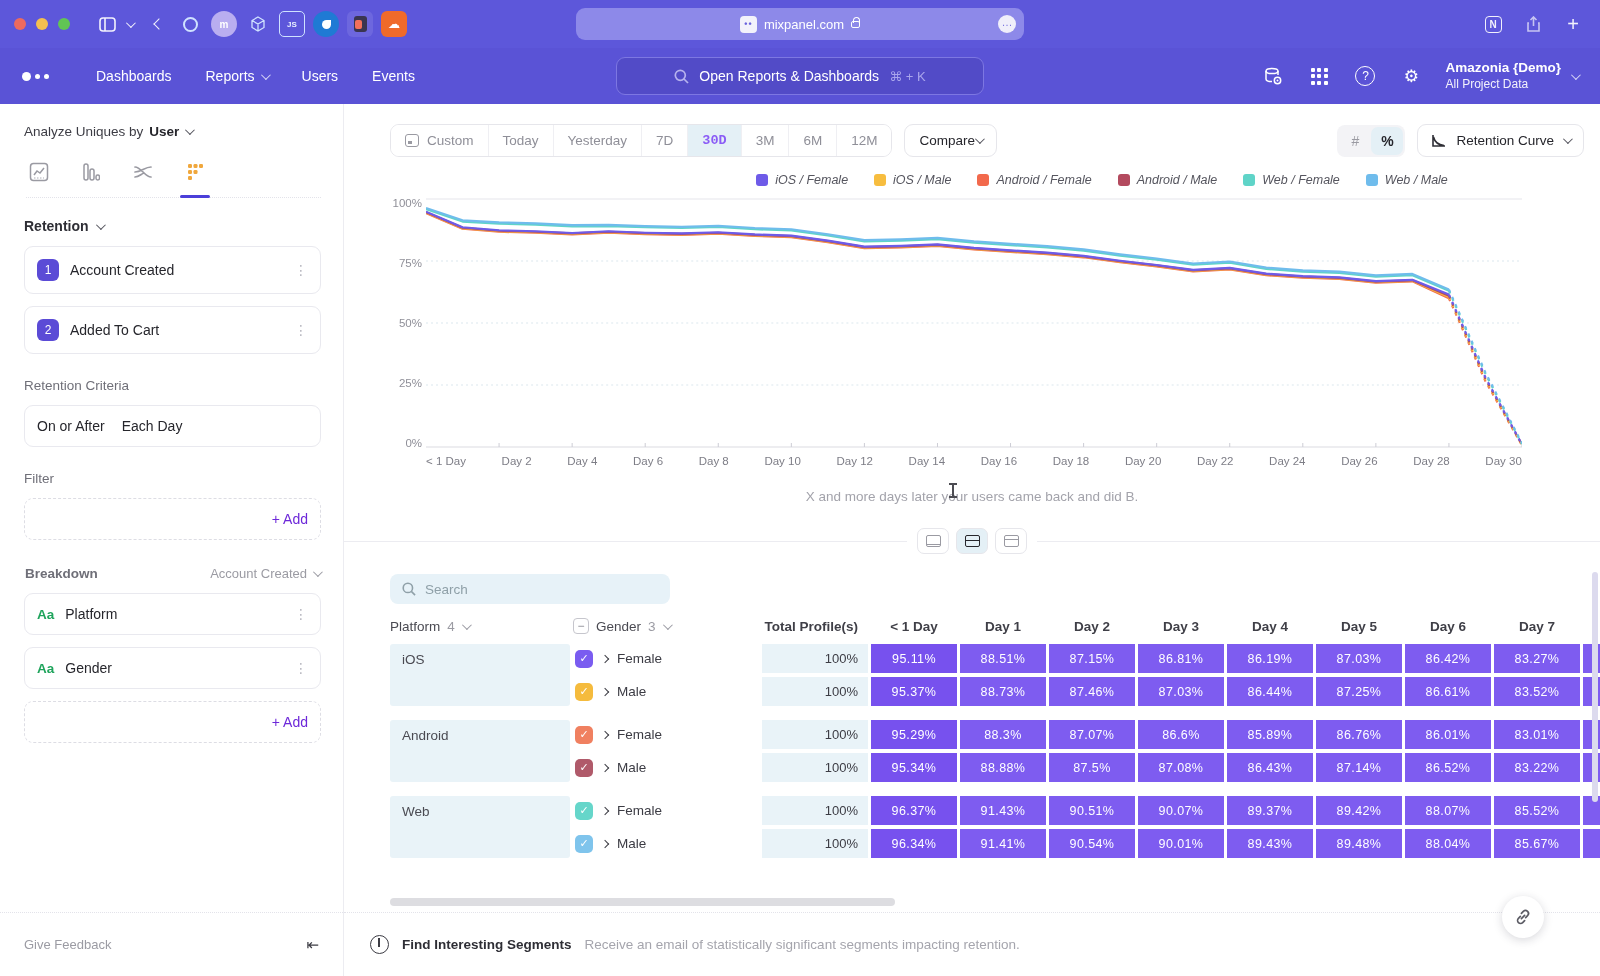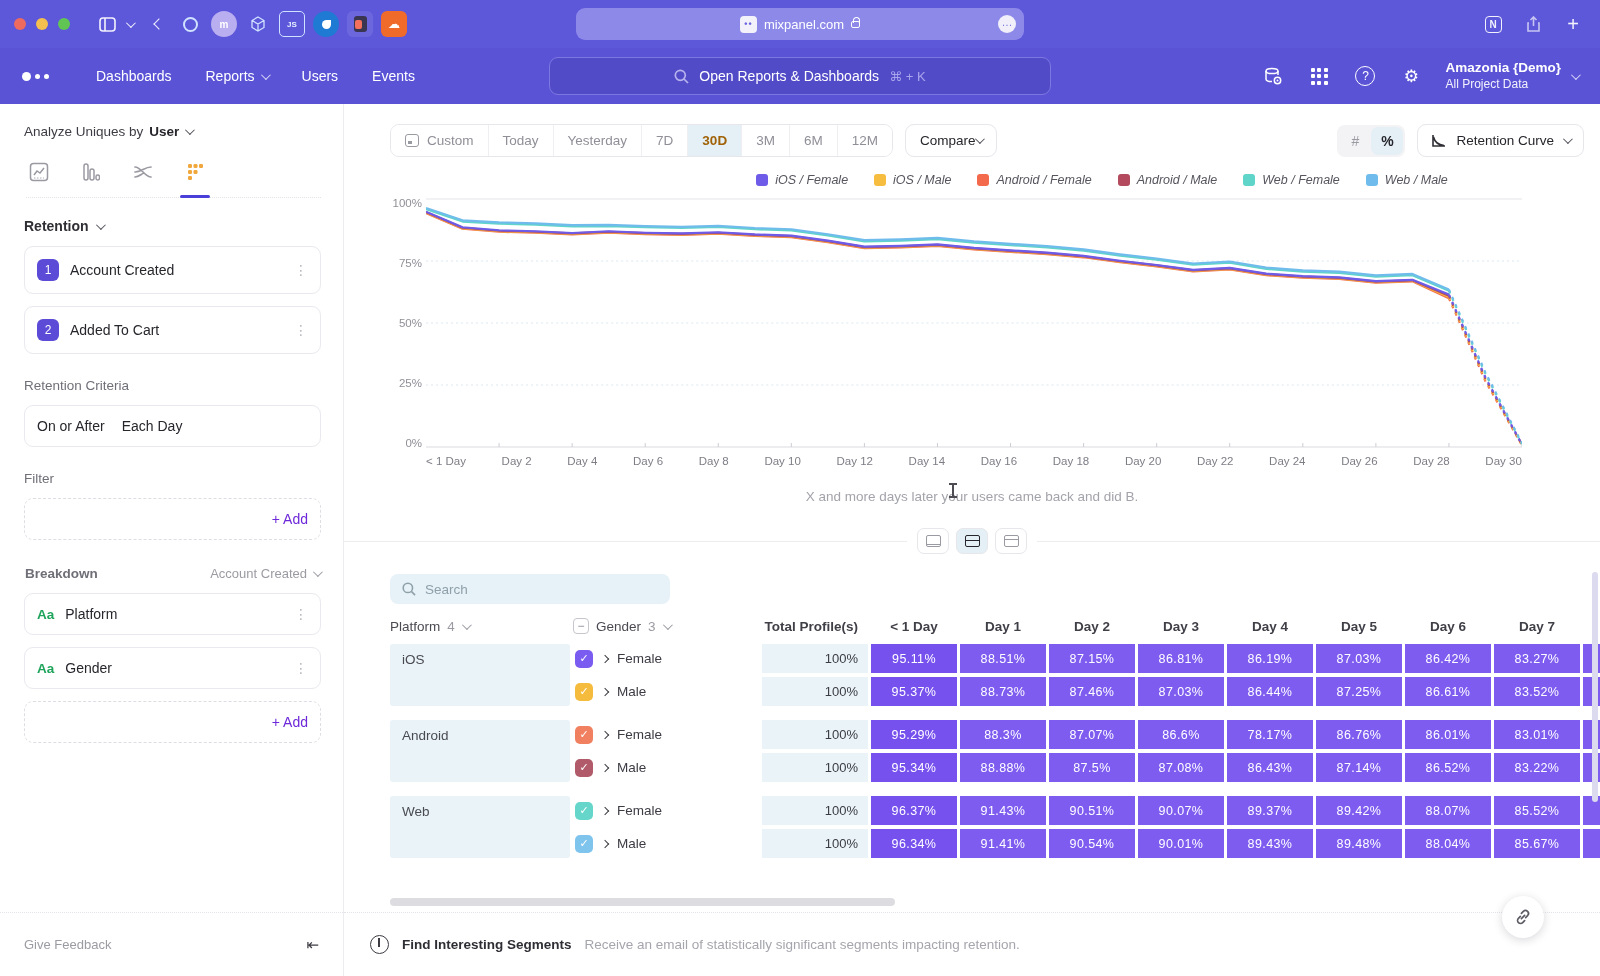--- a/index.html
+++ b/index.html
@@ -18,21 +18,21 @@
   .url-more { position:absolute; right:8px; width:18px; height:18px; border-radius:50%; background:#f0effa; color:#7b76e0; font-size:11px; display:flex; align-items:center; justify-content:center; padding-bottom:4px; }
   .browser-right { margin-left:auto; display:flex; align-items:center; gap:14px; }
   .lockglyph { display:inline-block; width:9px; height:7px; border:1.4px solid #fff; border-radius:2px; position:relative; }
   .lockglyph:before { content:""; position:absolute; left:1px; top:-5px; width:5px; height:5px; border:1.4px solid #fff; border-bottom:none; border-radius:4px 4px 0 0; }
 
   
   .appnav { height:56px; background:#5a53d6; display:flex; align-items:center; padding:0 22px; flex:none; position:relative; color:#fff; }
   .mp-logo { display:flex; align-items:center; gap:4px; margin-right:30px; }
   .mp-dot { background:#fff; border-radius:50%; }
   .navitem { color:#fff; font-size:14px; margin:0 17px; display:flex; align-items:center; gap:6px; cursor:pointer; }
-  .nav-search { position:absolute; left:50%; transform:translateX(-50%); width:502px; height:38px; background:#524bc7; border:1px solid #7d77e2; border-radius:9px; display:flex; align-items:center; justify-content:center; gap:10px; font-size:14px; color:#fff; }
+  .nav-search { position:absolute; left:50%; transform:translateX(-50%); width:368px; height:38px; background:#524bc7; border:1px solid #7d77e2; border-radius:9px; display:flex; align-items:center; justify-content:center; gap:10px; font-size:14px; color:#fff; }
   .nav-search .kbd { color:#a9a5ec; font-size:13px; }
   .appnav-right { margin-left:auto; display:flex; align-items:center; gap:22px; }
   .nav-ic { width:24px; height:24px; display:flex; align-items:center; justify-content:center; color:#fff; font-size:17px; }
   .grid9 { display:grid; grid-template-columns:repeat(3,4px); grid-gap:2.5px; }
   .grid9 i { width:4px; height:4px; background:#fff; border-radius:1px; }
   .helpq { width:20px; height:20px; border:1.6px solid #fff; border-radius:50%; font-size:12px; display:flex; align-items:center; justify-content:center; }
   .project { text-align:left; line-height:1.25; }
   .project .p1 { font-size:13.5px; font-weight:bold; }
   .project .p2 { font-size:12px; opacity:.92; }
 
@@ -70,21 +70,21 @@
   .bd-head .evt { margin-left:auto; font-size:13px; color:#9b9ba3; display:flex; gap:6px; align-items:center; }
   .sb-footer { flex:none; height:64px; border-top:1px dotted #e3e3ea; display:flex; align-items:center; padding:0 24px; color:#9b9ba3; font-size:13px; }
   .collapse-ic { margin-left:auto; color:#3c3c44; font-size:15px; }
 
   
   .main { flex:1; display:flex; flex-direction:column; min-width:0; position:relative; }
   .controls { display:flex; align-items:center; padding:20px 16px 0 46px; flex:none; }
   .rangegroup { display:flex; border:1px solid #e6e6eb; border-radius:9px; overflow:hidden; background:#fff; }
   .range-btn { padding:8px 14px; font-size:13.5px; color:#8f8f98; border-right:1px solid #efeff3; display:flex; align-items:center; gap:8px; background:#fff; }
   .range-btn:last-child { border-right:none; }
-  .range-btn.sel { background:#e4f0f6; color:#a16207; font-weight:bold; }
+  .range-btn.sel { background:#e4f0f6; color:#8b5cf6; font-weight:bold;font-family:Liberation Mono, monospace; }
   .cal-ic { width:14px; height:13px; border:1.5px solid #9a9aa2; border-radius:3px; position:relative; }
   .cal-ic:after { content:""; position:absolute; left:2px; bottom:2px; width:4px; height:3px; background:#9a9aa2; }
   .compare-btn { margin-left:12px; border:1px solid #e6e6eb; border-radius:9px; background:#fff; padding:8px 14px; font-size:13.5px; color:#26262c; display:flex; align-items:center; }
   .ctrl-right { margin-left:auto; display:flex; align-items:center; gap:12px; }
   .modegroup { display:flex; background:#f3f3f6; border-radius:8px; padding:2px; }
   .mode-btn { width:32px; height:28px; border-radius:7px; display:flex; align-items:center; justify-content:center; font-size:14px; color:#9a9aa2; }
   .mode-btn.sel { background:#e4f0f6; color:#26262c; font-weight:bold; }
   .view-btn { border:1px solid #e6e6eb; border-radius:9px; background:#fff; padding:8px 13px; font-size:13.5px; color:#26262c; display:flex; align-items:center; gap:9px; }
 
   .legend { display:flex; justify-content:center; gap:26px; margin:16px 70px 6px 330px; flex:none; }
@@ -582,21 +582,21 @@
               <div class="gcell">
                 <span class="cbx" style="background: rgb(240, 128, 96);">✓</span>
                 <span class="chev chev-r" style="border-color: rgb(60, 60, 68); width: 6px; height: 6px;"></span>
                 <span>Female</span>
               </div>
               <div class="tcell">100%</div>
               <div class="vcell first">95.29%</div>
               <div class="vcell">88.3%</div>
               <div class="vcell">87.07%</div>
               <div class="vcell">86.6%</div>
-              <div class="vcell">78.17%</div>
+              <div class="vcell">85.89%</div>
               <div class="vcell">86.76%</div>
               <div class="vcell">86.01%</div>
               <div class="vcell">83.01%</div>
               <div class="vcell"></div>
               <div class="gcell">
                 <span class="cbx" style="background: rgb(176, 90, 106);">✓</span>
                 <span class="chev chev-r" style="border-color: rgb(60, 60, 68); width: 6px; height: 6px;"></span>
                 <span>Male</span>
               </div>
               <div class="tcell">100%</div>

